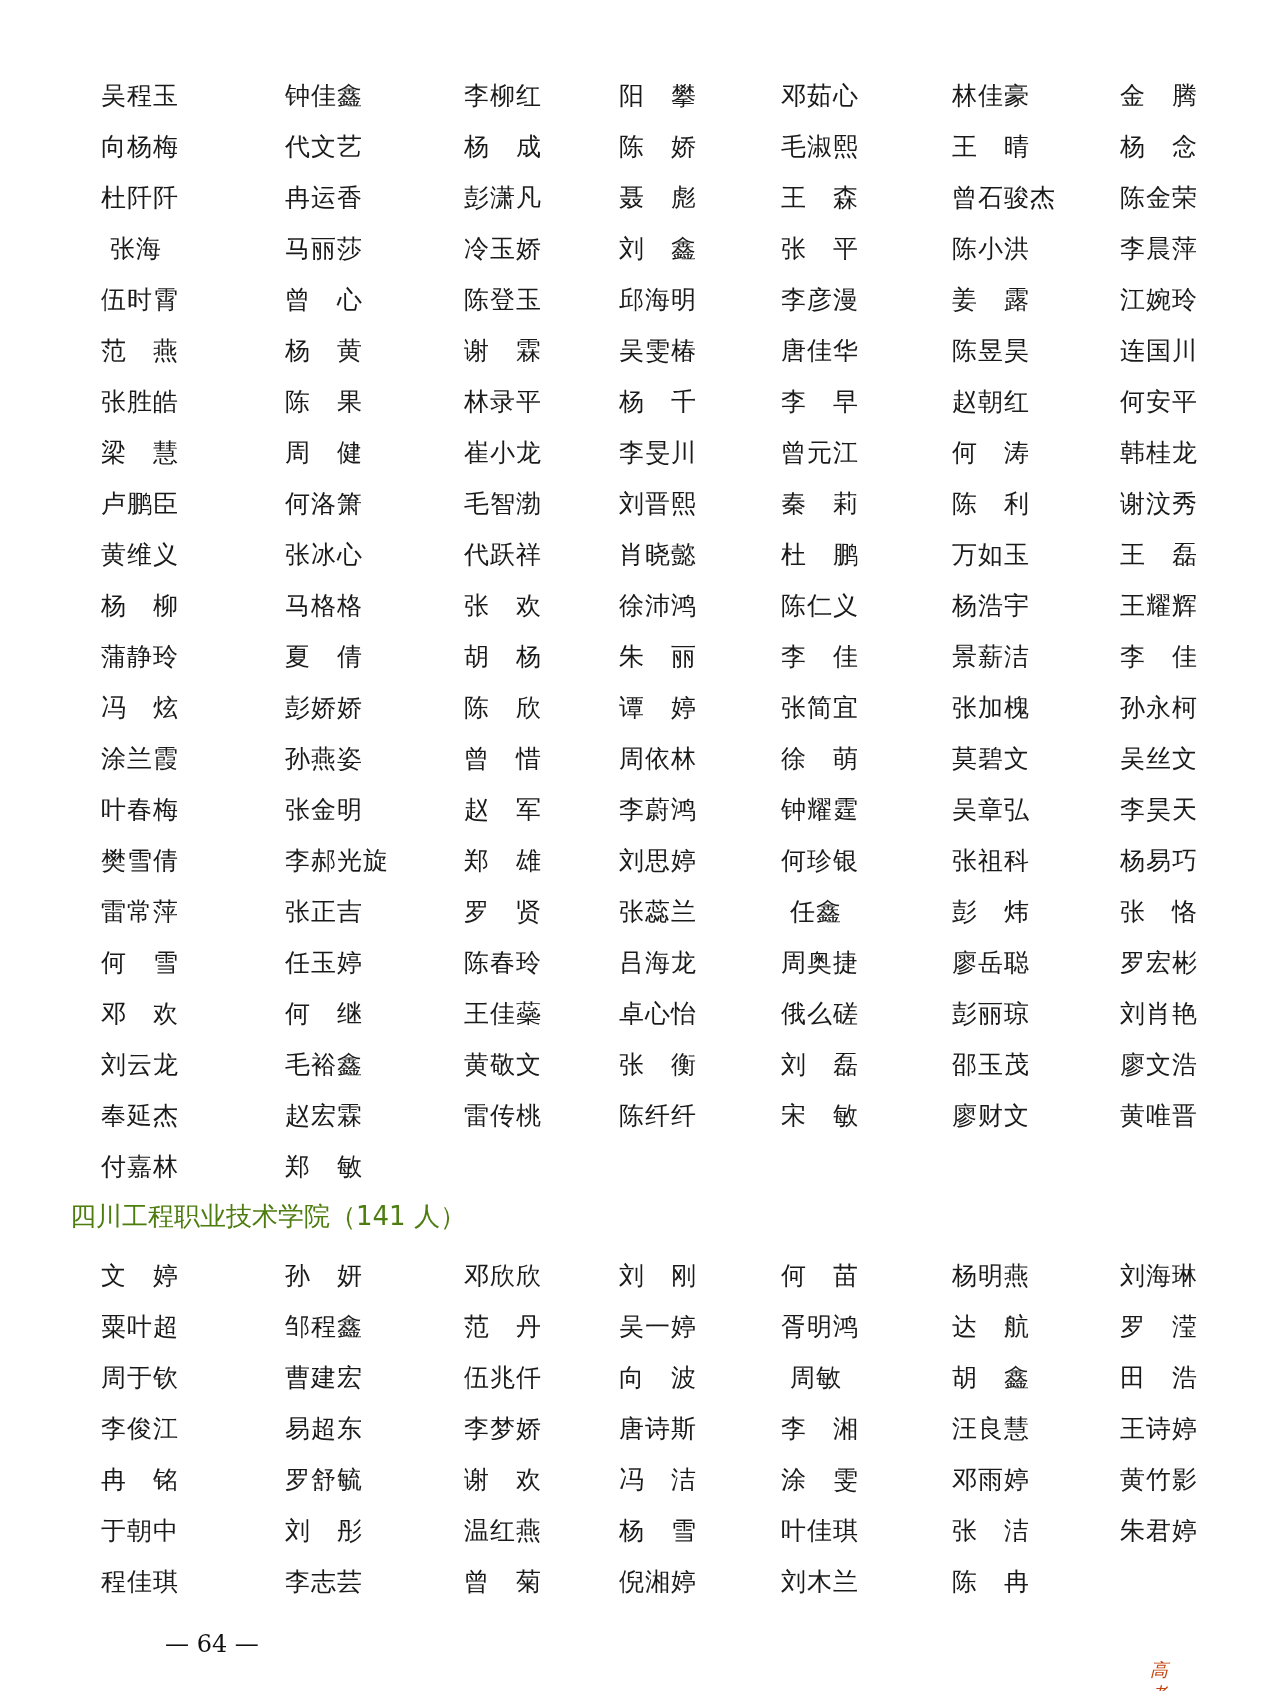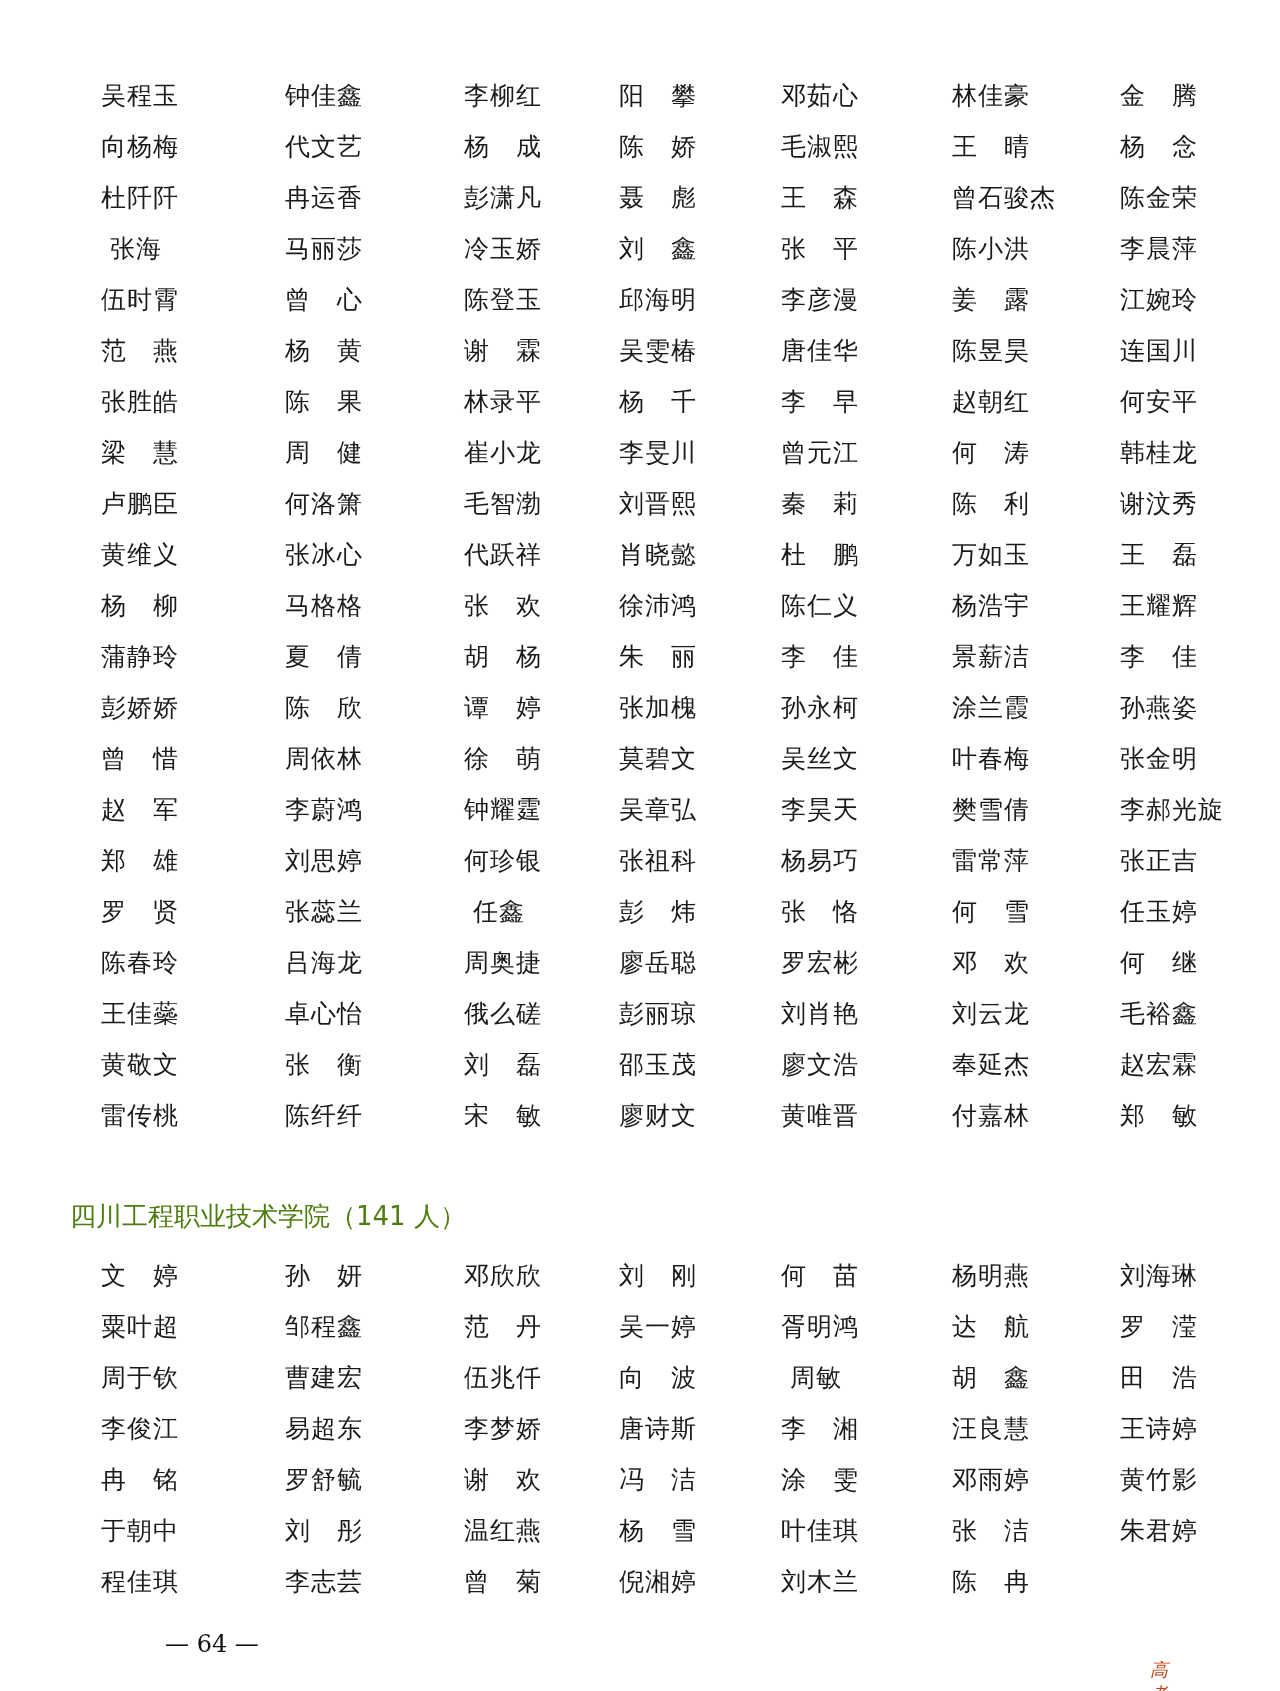--- a/index.html
+++ b/index.html
@@ -118,23 +118,25 @@
       <div class="name">陈仁义</div>
       <div class="name">杨浩宇</div>
       <div class="name">王耀辉</div>
       <div class="name">蒲静玲</div>
       <div class="name">夏　倩</div>
       <div class="name">胡　杨</div>
       <div class="name">朱　丽</div>
       <div class="name">李　佳</div>
       <div class="name">景薪洁</div>
       <div class="name">李　佳</div>
+      <div class="name">冯　炫</div>
       <div class="name">彭娇娇</div>
       <div class="name">陈　欣</div>
       <div class="name">谭　婷</div>
+      <div class="name">张简宜</div>
       <div class="name">张加槐</div>
       <div class="name">孙永柯</div>
       <div class="name">涂兰霞</div>
       <div class="name">孙燕姿</div>
       <div class="name">曾　惜</div>
       <div class="name">周依林</div>
       <div class="name">徐　萌</div>
       <div class="name">莫碧文</div>
       <div class="name">吴丝文</div>
       <div class="name">叶春梅</div>

